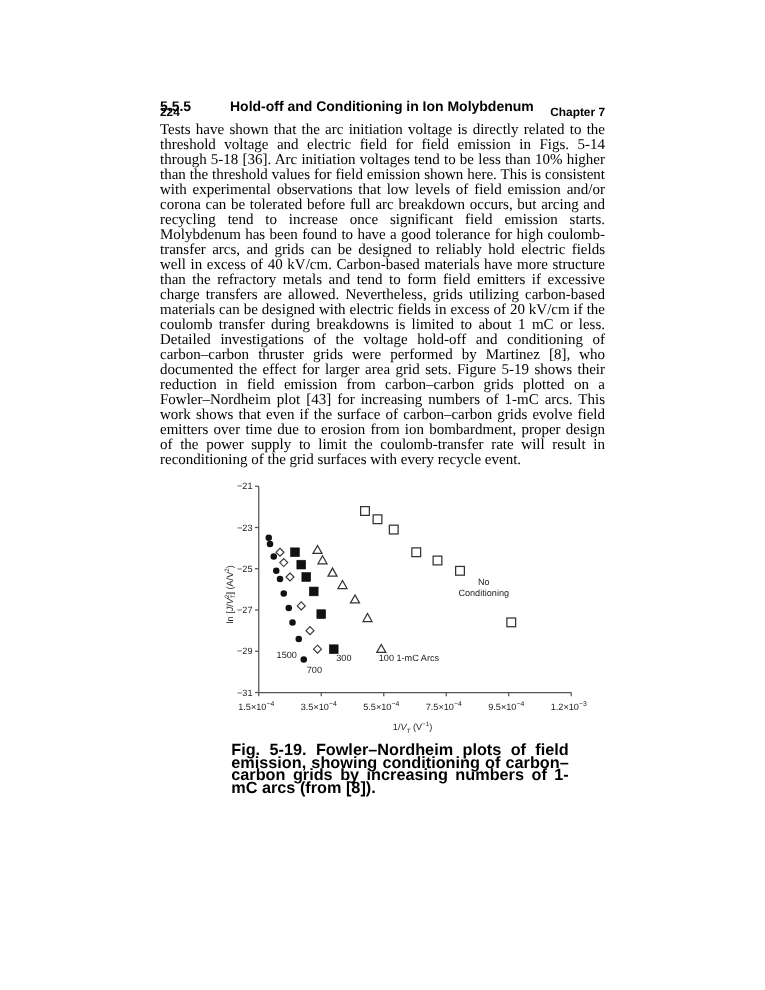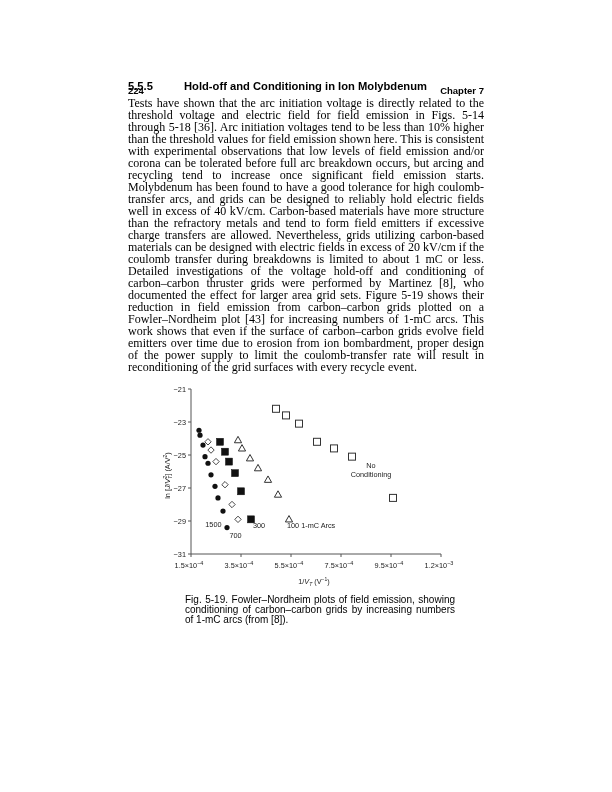--- a/index.html
+++ b/index.html
@@ -7,24 +7,24 @@
   .header { position: absolute; top: 45px; left: 128px; width: 356px; height: 14px;
     font-family: "Liberation Sans", sans-serif; font-weight: bold; font-size: 9.5px; margin-top: 40px; }
   .header .pnum { position: absolute; left: 0; top: 0; }
   .header .chap { position: absolute; right: 0; top: 0; }
   .section-title { position: absolute; top: 80px; left: 128px; font-family: "Liberation Sans", sans-serif;
     font-weight: bold; font-size: 11.2px; }
   .section-title .num { display: inline-block; width: 56px; }
   .body-text { position: absolute; top: 97px; left: 128px; width: 356px; font-family: "Liberation Serif", serif;
     font-size: 12px; line-height: 12px; text-align: justify; }
   .body-text p { margin: 0; }
-  .figure { position: absolute; left: 160px; top: 380px; width: 300px; height: 210px; }
+  .figure { position: absolute; left: 176px; top: 380px; width: 300px; height: 210px; }
   .figure svg { position: absolute; left: 0; top: 0; overflow: visible; }
   .caption { position: absolute; top: 595px; left: 185px; width: 270px; font-family: "Liberation Sans", sans-serif;
-    font-weight: normal; font-size: 10px; line-height: 10px; text-align: justify; }
+    font-weight: bold; font-size: 13px; line-height: 10px; text-align: justify; }
   .tick-label { font-family: "Liberation Sans", sans-serif; font-size: 7.3px; fill: #222; }
   .ann { font-family: "Liberation Sans", sans-serif; font-size: 7.3px; fill: #222; }
 </style>
 </head>
 <body>
 
 <div class="header">
   <span class="pnum">224</span>
   <span class="chap">Chapter 7</span>
 </div>

